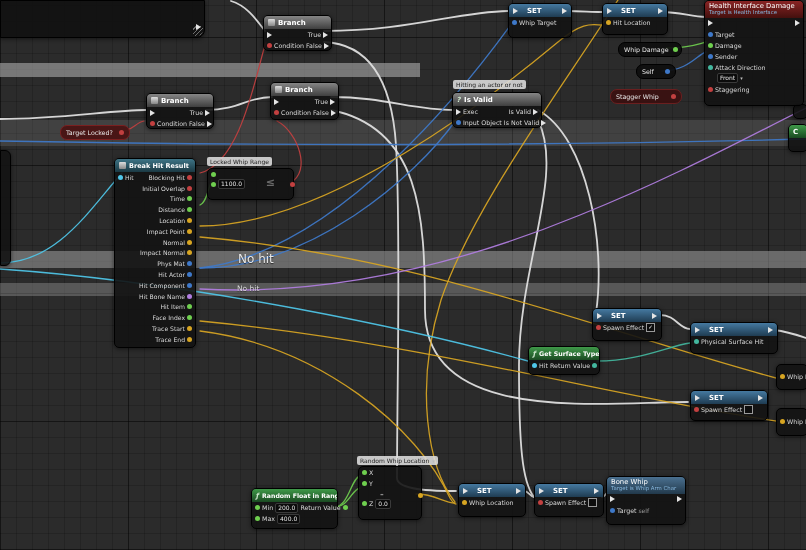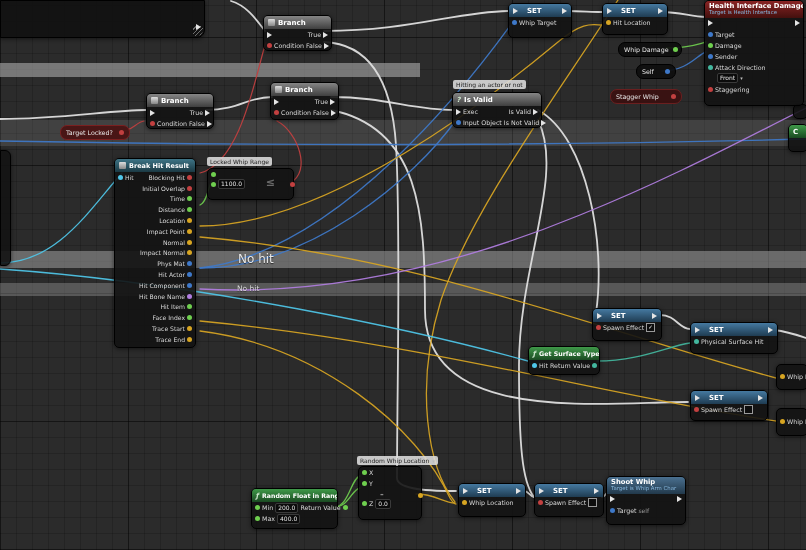--- a/index.html
+++ b/index.html
@@ -22,21 +22,21 @@
   .w-purple{stroke:#b07de0;stroke-width:1.3;}
   .w-red{stroke:#c24040;stroke-width:1.2;}
   .w-teal{stroke:#43b79e;stroke-width:1.3;}
 
   .node{position:absolute;z-index:2;background:rgba(19,19,19,.9);border:1px solid #000;
     border-radius:5px;box-shadow:0 1px 4px rgba(0,0,0,.55);color:#d8d8d8;}
   .hdr{height:13px;display:flex;align-items:center;gap:3px;padding:0 4px;
     border-radius:4px 4px 0 0;font-size:7px;font-weight:bold;color:#fff;white-space:nowrap;overflow:hidden;}
   .hdr2{display:flex;flex-direction:column;justify-content:center;align-items:flex-start;
     padding:2px 4px;border-radius:4px 4px 0 0;line-height:1.05;white-space:nowrap;overflow:hidden;}
-  .hdr2 .t1{font-size:6.8px;font-weight:bold;color:#fff;}
+  .hdr2 .t1{font-size:6.8px;font-weight:normal;color:#fff;}
   .hdr2 .t2{font-size:5.4px;color:#86b6dd;}
   .hdr-gray{background:linear-gradient(#858585,#3f3f3f);}
   .hdr-blue{background:linear-gradient(#4579a0,#1f3c52);}
   .hdr-teal{background:linear-gradient(#3e7486,#1b3a44);}
   .hdr-green{background:linear-gradient(#3f9949,#1a4a22);}
   .hdr-red{background:linear-gradient(#8a2424,#44100e);}
   .hdr-steel{background:linear-gradient(#4a7090,#22394b);}
   .hdr .set{flex:1;text-align:left;padding-left:6px;}
   .row{display:flex;align-items:center;gap:2px;padding:0 3px;height:11px;font-size:6.3px;white-space:nowrap;}
   .row.sb{justify-content:space-between;}
@@ -537,21 +537,21 @@
     </div>
     <div class="row">
         <span class="p red"></span>
         <span>Spawn Effect</span>
         <span class="cb"></span>
       </div>
   </div>
 
   <div class="node" style="left:606px;top:476px;width:78px;height:47px;">
     <div class="hdr2 hdr-steel">
-      <span class="t1">Shoot Whip</span>
+      <span class="t1">Bone Whip</span>
       <span class="t2">Target is Whip Arm Char</span>
     </div>
     <div class="row sb">
         <span class="ex"></span>
         <span class="ex"></span>
       </div>
     <div class="row">
         <span class="p blue"></span>
         <span>Target</span>
         <span class="subself">self</span>

